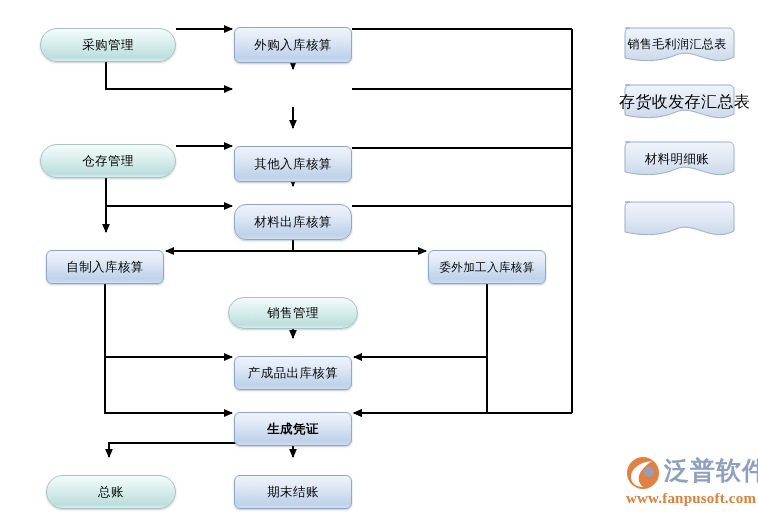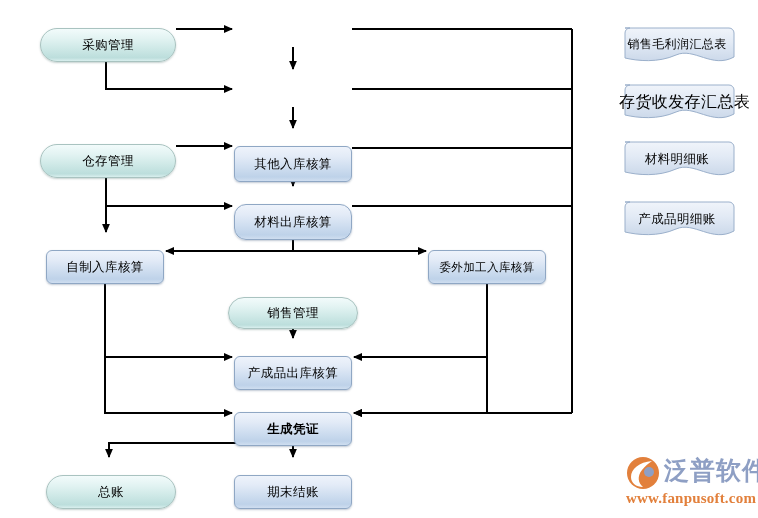--- a/index.html
+++ b/index.html
@@ -156,20 +156,23 @@
 
       <path d="M293,430 L293,443 L109,443 L109,457" marker-end="url(#ah)"></path>
       <path d="M293,443 L293,457" marker-end="url(#ah)"></path>
     </g>
   </svg>
 
   <div class="node term" style="left:40px;top:12px;width:136px;height:34px;">
     <span>采购管理</span>
   </div>
 
+  <div class="node proc" style="left:234px;top:11px;width:118px;height:36px;">
+    <span>外购入库核算</span>
+  </div>
 
 
   <div class="node term" style="left:40px;top:128px;width:136px;height:34px;">
     <span>仓存管理</span>
   </div>
 
   <div class="node proc" style="left:234px;top:130px;width:118px;height:36px;">
     <span>其他入库核算</span>
   </div>
 
@@ -230,21 +233,20 @@
     <svg viewBox="0 0 116 42" preserveAspectRatio="none">
       <path d="M6,1 h104 a5,5 0 0 1 5,5 v24 c-22,12 -40,-10 -58,-2 c-18,8 -38,6 -51,3 v-25 a5,5 0 0 1 5,-5 z" fill="url(#dg1)" stroke="#9bb0cb" stroke-width="1"></path>
     </svg>
     <span class="doclabel">材料明细账</span>
   </div>
 
   <div class="node docshape" style="left:619px;top:185px;width:116px;height:42px;font-size:12.5px;">
     <svg viewBox="0 0 116 42" preserveAspectRatio="none">
       <path d="M6,1 h104 a5,5 0 0 1 5,5 v24 c-22,12 -40,-10 -58,-2 c-18,8 -38,6 -51,3 v-25 a5,5 0 0 1 5,-5 z" fill="url(#dg1)" stroke="#9bb0cb" stroke-width="1"></path>
     </svg>
-    <span class="doclabel">产成品明细账</span>
   </div>
 
   <div id="logo">
     <svg class="mark" viewBox="0 0 34 34">
       <path d="M17,1 A16,16 0 1 0 17,33 A16,16 0 1 0 17,1 Z" fill="#e2803c"></path>
       <path d="M26,5 C13,6 5,13 5,21 C5,27 10,31 17,31 C12,27 11,20 16,14 C19,10 23,7 26,5 Z" fill="#ffffff"></path>
       <path d="M23,11 A5,5 0 1 0 23,21 A5,5 0 1 0 23,11 Z" fill="#8e9fc4"></path>
     </svg>
     <div class="brand">泛普软件</div>
     <div class="url">www.fanpusoft.com</div>

